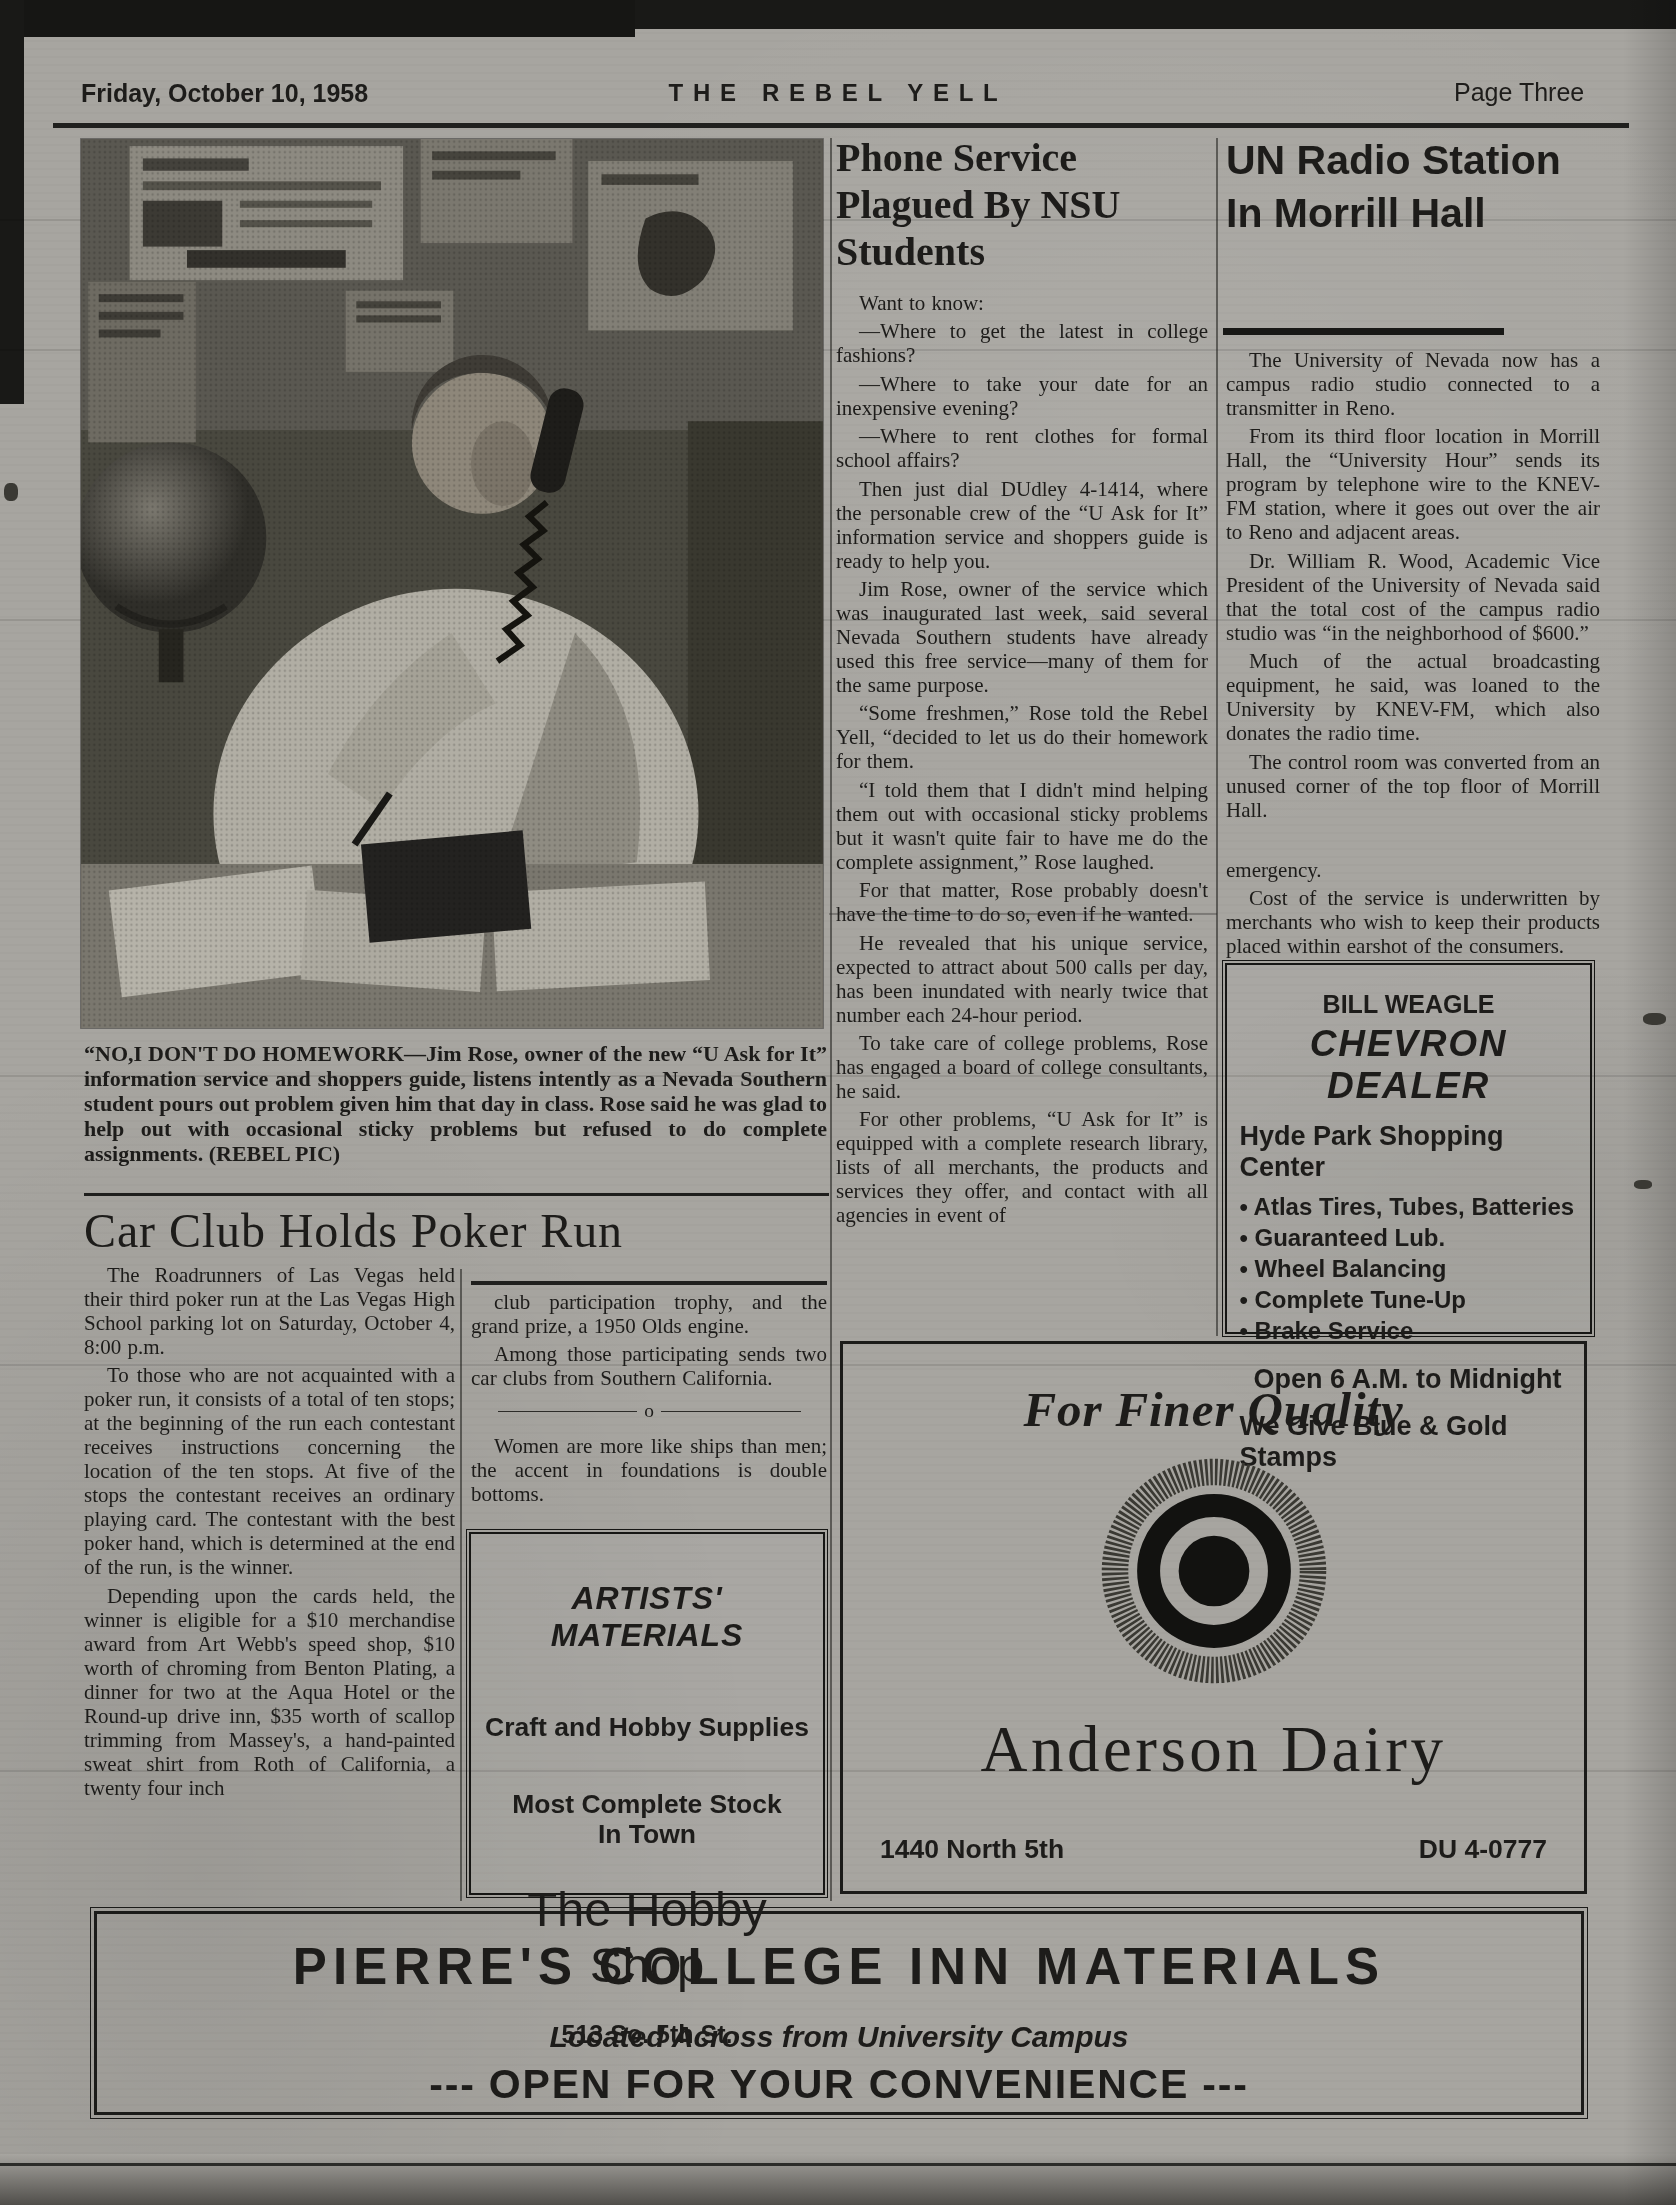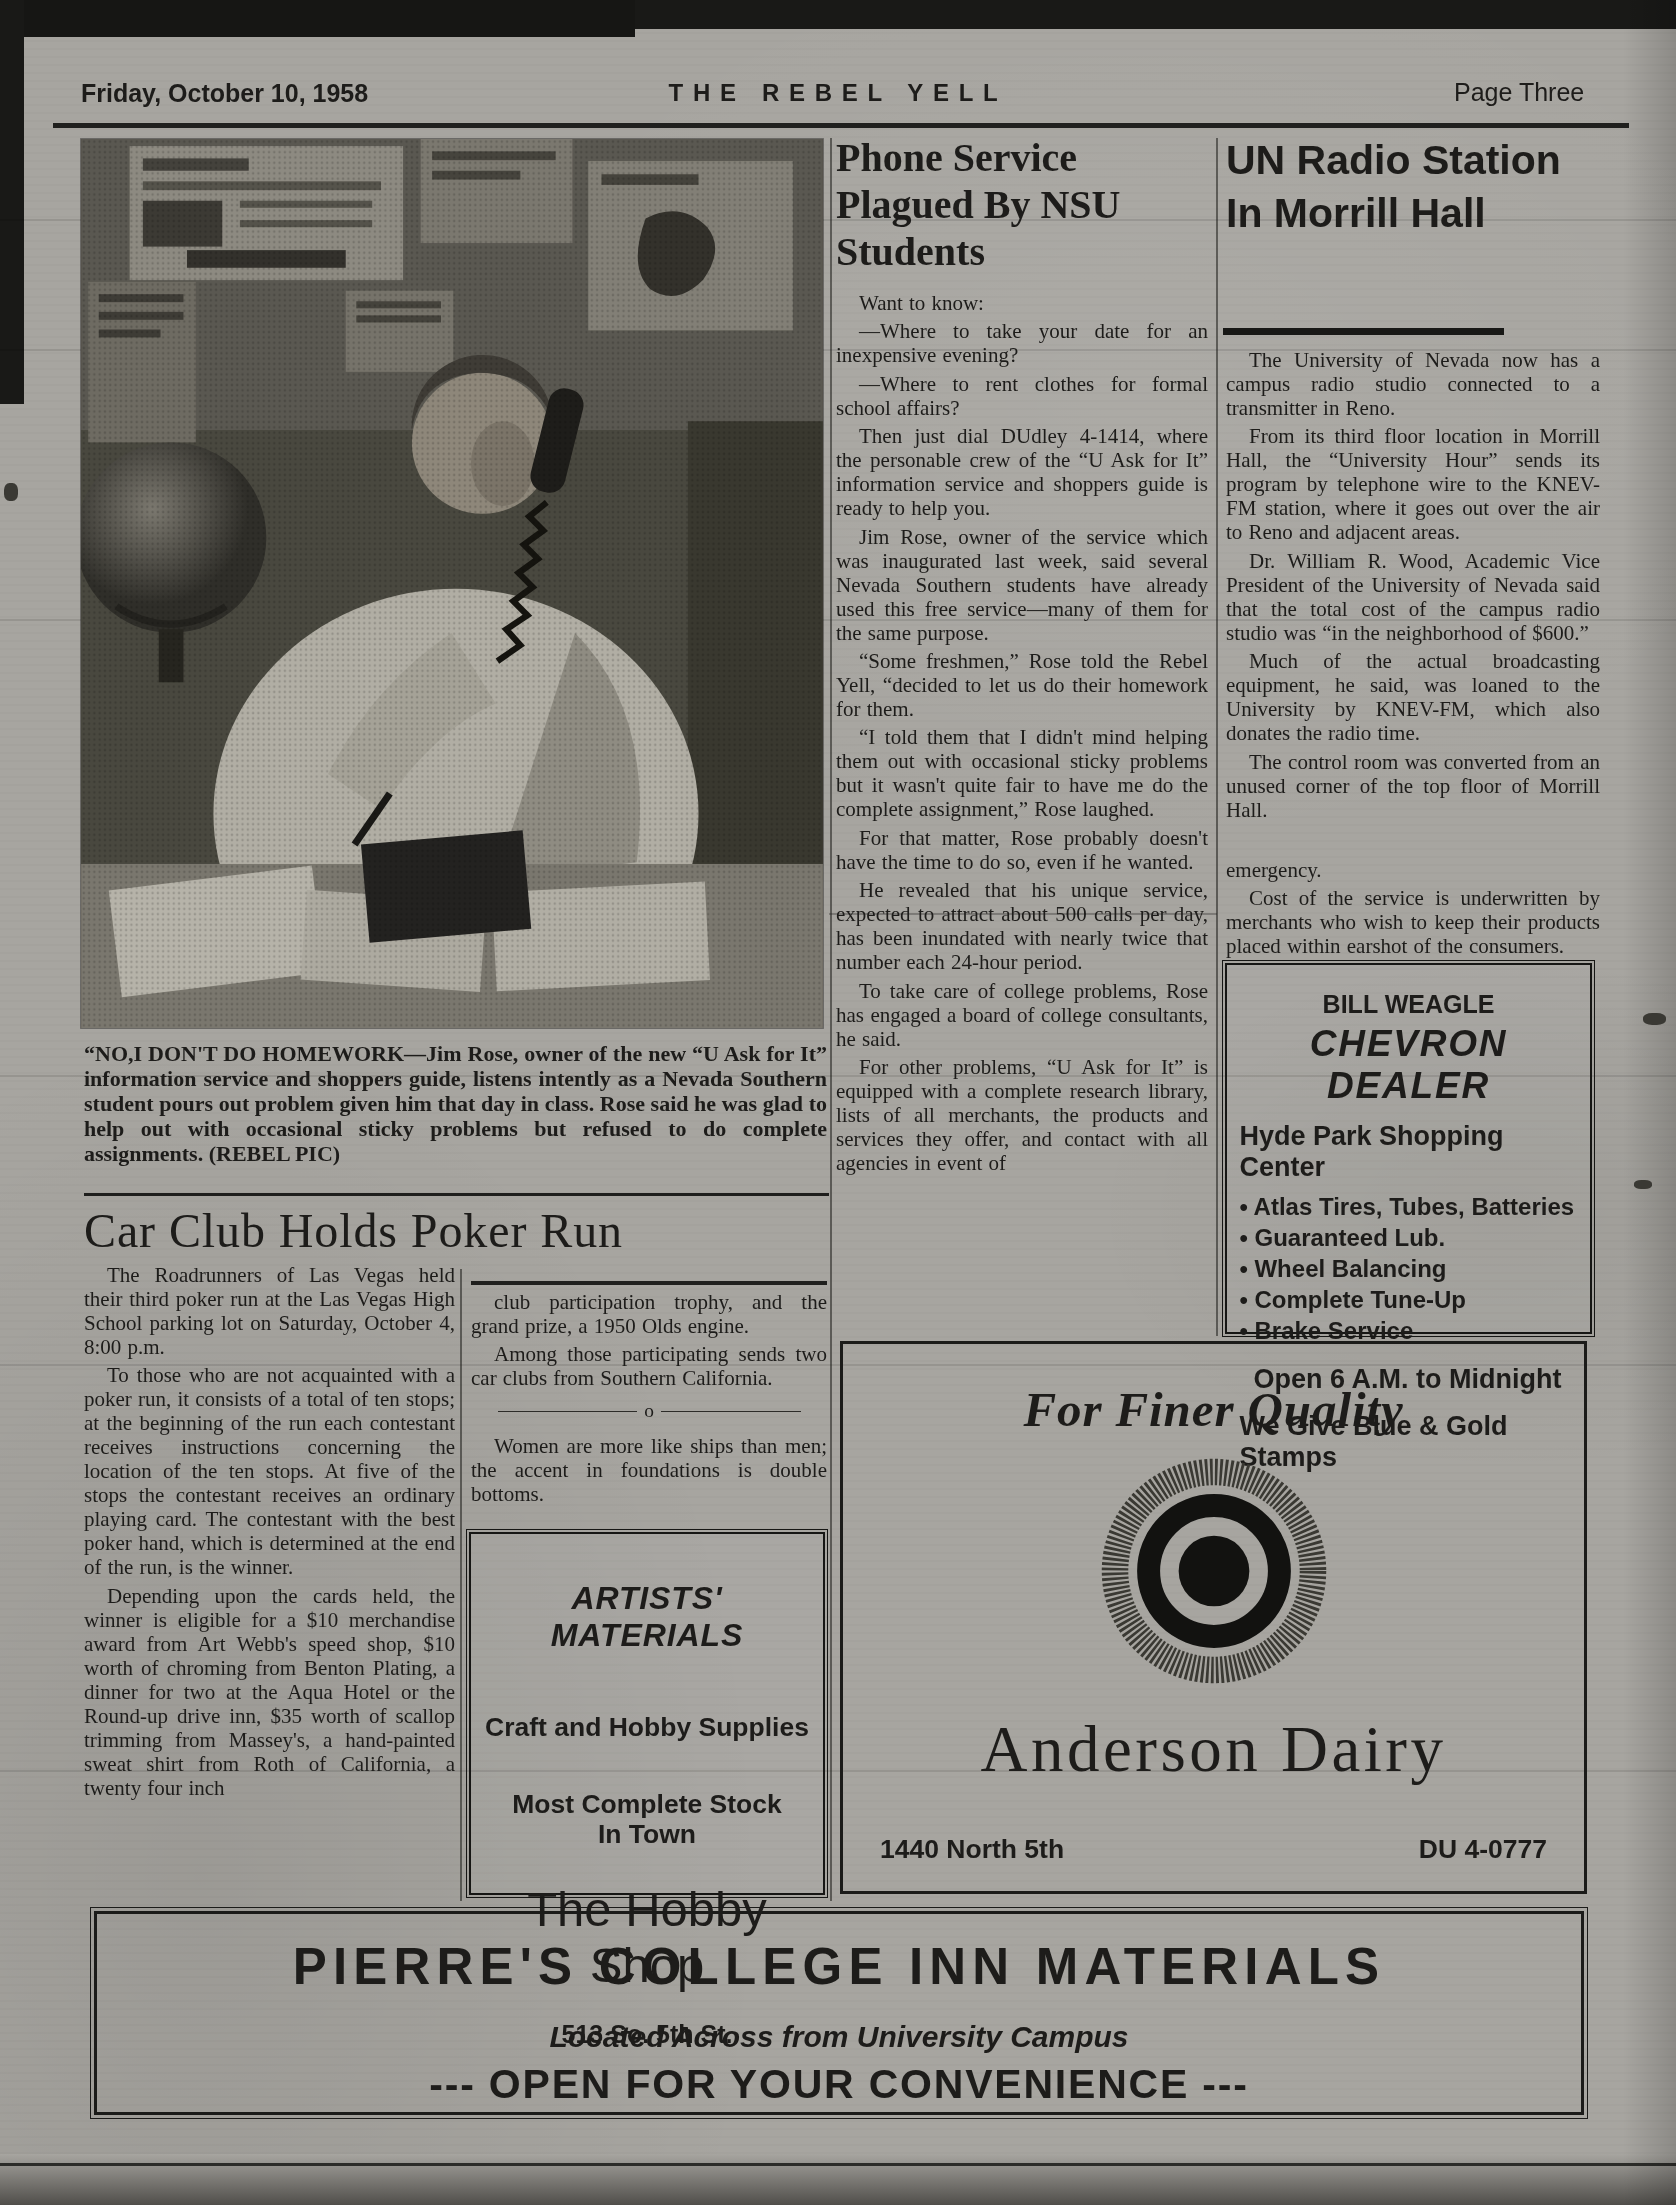--- a/index.html
+++ b/index.html
@@ -204,20 +204,21 @@
   <div class="hob-t3">Most Complete Stock
 In Town</div>
   <div class="hob-t4">The Hobby Shop</div>
   <div class="hob-t5">513 So. 5th St.</div>
 </section>
 
 <article>
   <h1 class="abs ps-head" style="margin:0;">Phone Service Plagued By NSU Students</h1>
   <div class="abs ps-body bodytext justify">
       <p>Want to know:</p>
+      <p>—Where to get the latest in college fashions?</p>
       <p>—Where to take your date for an inexpensive evening?</p>
       <p>—Where to rent clothes for formal school affairs?</p>
       <p>Then just dial DUdley 4-1414, where the personable crew of the “U Ask for It” information service and shoppers guide is ready to help you.</p>
       <p>Jim Rose, owner of the service which was inaugurated last week, said several Nevada Southern students have already used this free service—many of them for the same purpose.</p>
       <p>“Some freshmen,” Rose told the Rebel Yell, “decided to let us do their homework for them.</p>
       <p>“I told them that I didn't mind helping them out with occasional sticky problems but it wasn't quite fair to have me do the complete assignment,” Rose laughed.</p>
       <p>For that matter, Rose probably doesn't have the time to do so, even if he wanted.</p>
       <p>He revealed that his unique service, expected to attract about 500 calls per day, has been inundated with nearly twice that number each 24-hour period.</p>
       <p>To take care of college problems, Rose has engaged a board of college consultants, he said.</p>
       <p>For other problems, “U Ask for It” is equipped with a complete research library, lists of all merchants, the products and services they offer, and contact with all agencies in event of</p>

